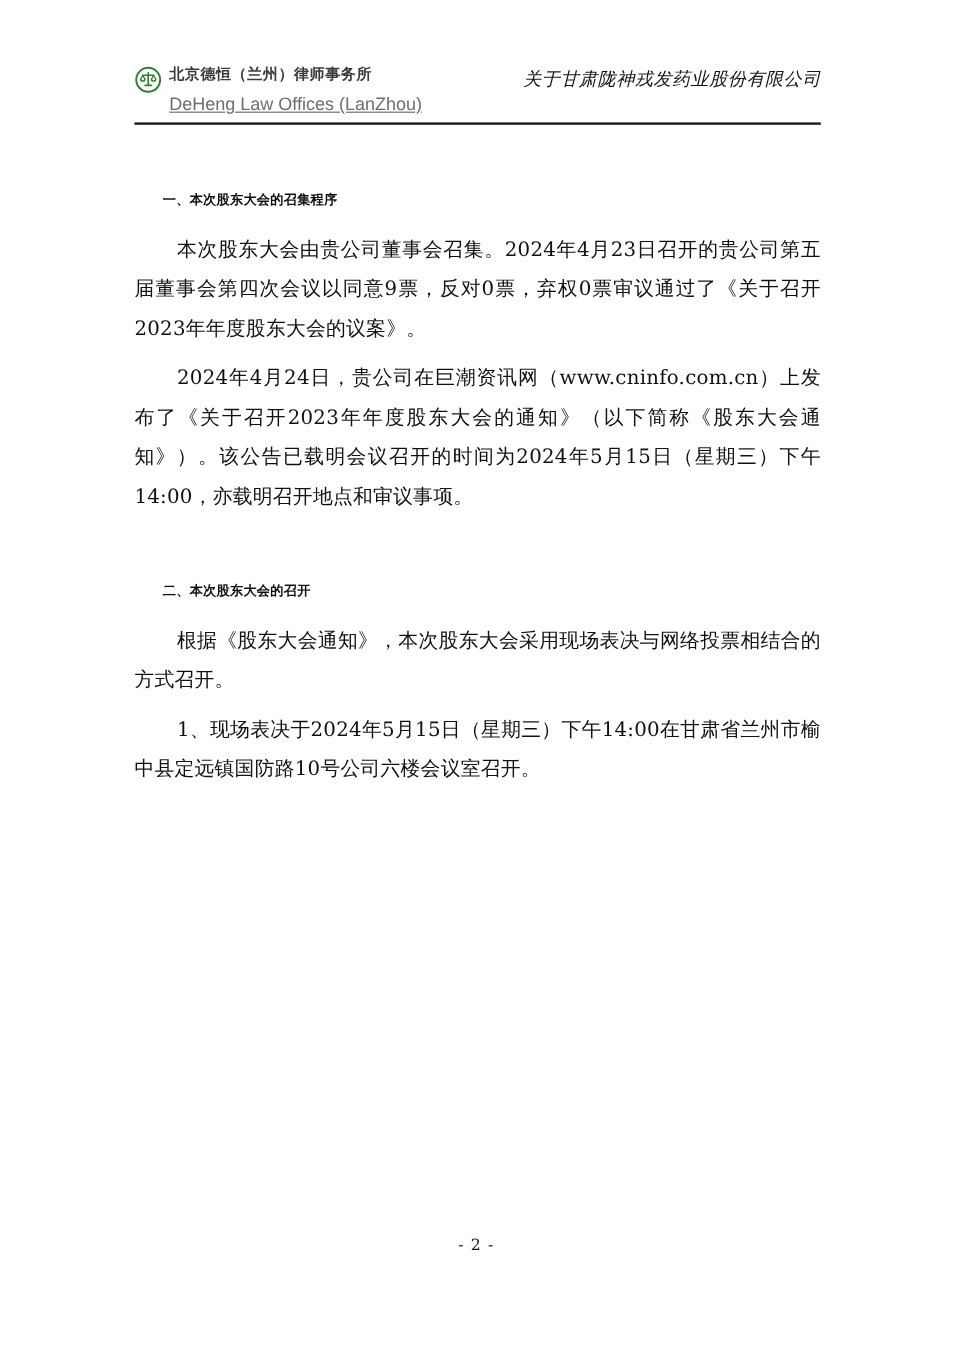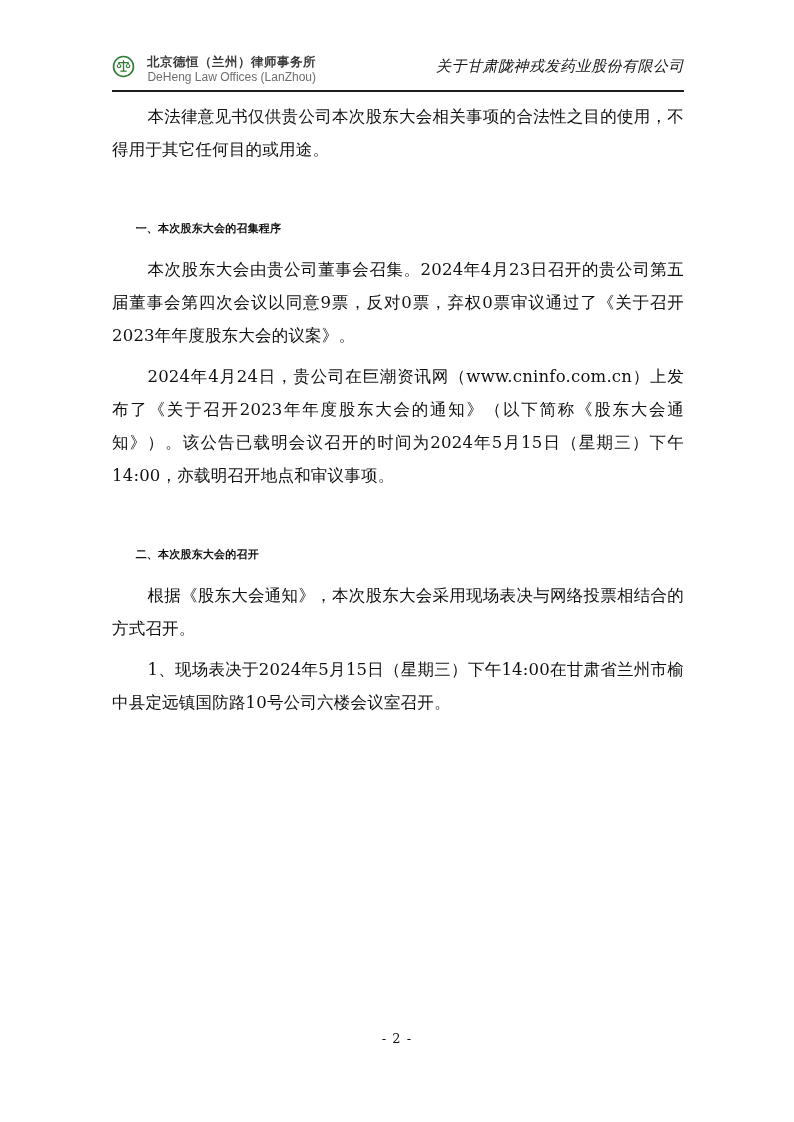--- a/index.html
+++ b/index.html
@@ -22,43 +22,43 @@
 
   
   .header {
     display: flex;
     justify-content: space-between;
     align-items: flex-start;
   }
   .brand {
     display: flex;
     align-items: flex-start;
-    gap: 12px;
+    gap: 6px;
     padding-top: 3px;
-    text-align: right;
   }
   .brand-icon {
     width: 23px;
     height: 23px;
     flex: 0 0 auto;
   }
   .brand-text {
     font-family: "Liberation Sans", "DejaVu Sans", sans-serif;
     line-height: 1.15;
   }
   .brand-zh {
     font-size: 12.5px;
     font-weight: bold;
     color: #3a3a3a;
     letter-spacing: 0.5px;
   }
   .brand-en {
-    font-size: 12px;
+    font-size: 15px;
     color: #6e6e6e;
-    margin-top: 2px;
+    margin-top: 10px;
+    text-decoration: underline;
   }
   .doc-ref {
     text-align: right;
     font-size: 15px;
     line-height: 28px;
     color: #141414;
     letter-spacing: 0.5px;
     font-style: italic;
   }
   .rule {
@@ -124,21 +124,20 @@
       </span>
     </div>
     <div class="doc-ref">
       <div>关于甘肃陇神戎发药业股份有限公司</div>
     </div>
   </div>
 
   <div class="rule"></div>
 
   <div>
-    <p class="para">本法律意见书仅供贵公司本次股东大会相关事项的合法性之目的使用，不得用于其它任何目的或用途。</p>
     <h2 class="heading">一、本次股东大会的召集程序</h2>
     <p class="para">本次股东大会由贵公司董事会召集。2024年4月23日召开的贵公司第五届董事会第四次会议以同意9票，反对0票，弃权0票审议通过了《关于召开2023年年度股东大会的议案》。</p>
     <p class="para">2024年4月24日，贵公司在巨潮资讯网（www.cninfo.com.cn）上发布了《关于召开2023年年度股东大会的通知》（以下简称《股东大会通知》）。该公告已载明会议召开的时间为2024年5月15日（星期三）下午14:00，亦载明召开地点和审议事项。</p>
     <h2 class="heading">二、本次股东大会的召开</h2>
     <p class="para">根据《股东大会通知》，本次股东大会采用现场表决与网络投票相结合的方式召开。</p>
     <p class="para">1、现场表决于2024年5月15日（星期三）下午14:00在甘肃省兰州市榆中县定远镇国防路10号公司六楼会议室召开。</p>
   </div>
 
   <div class="footer">- 2 -</div>
 

